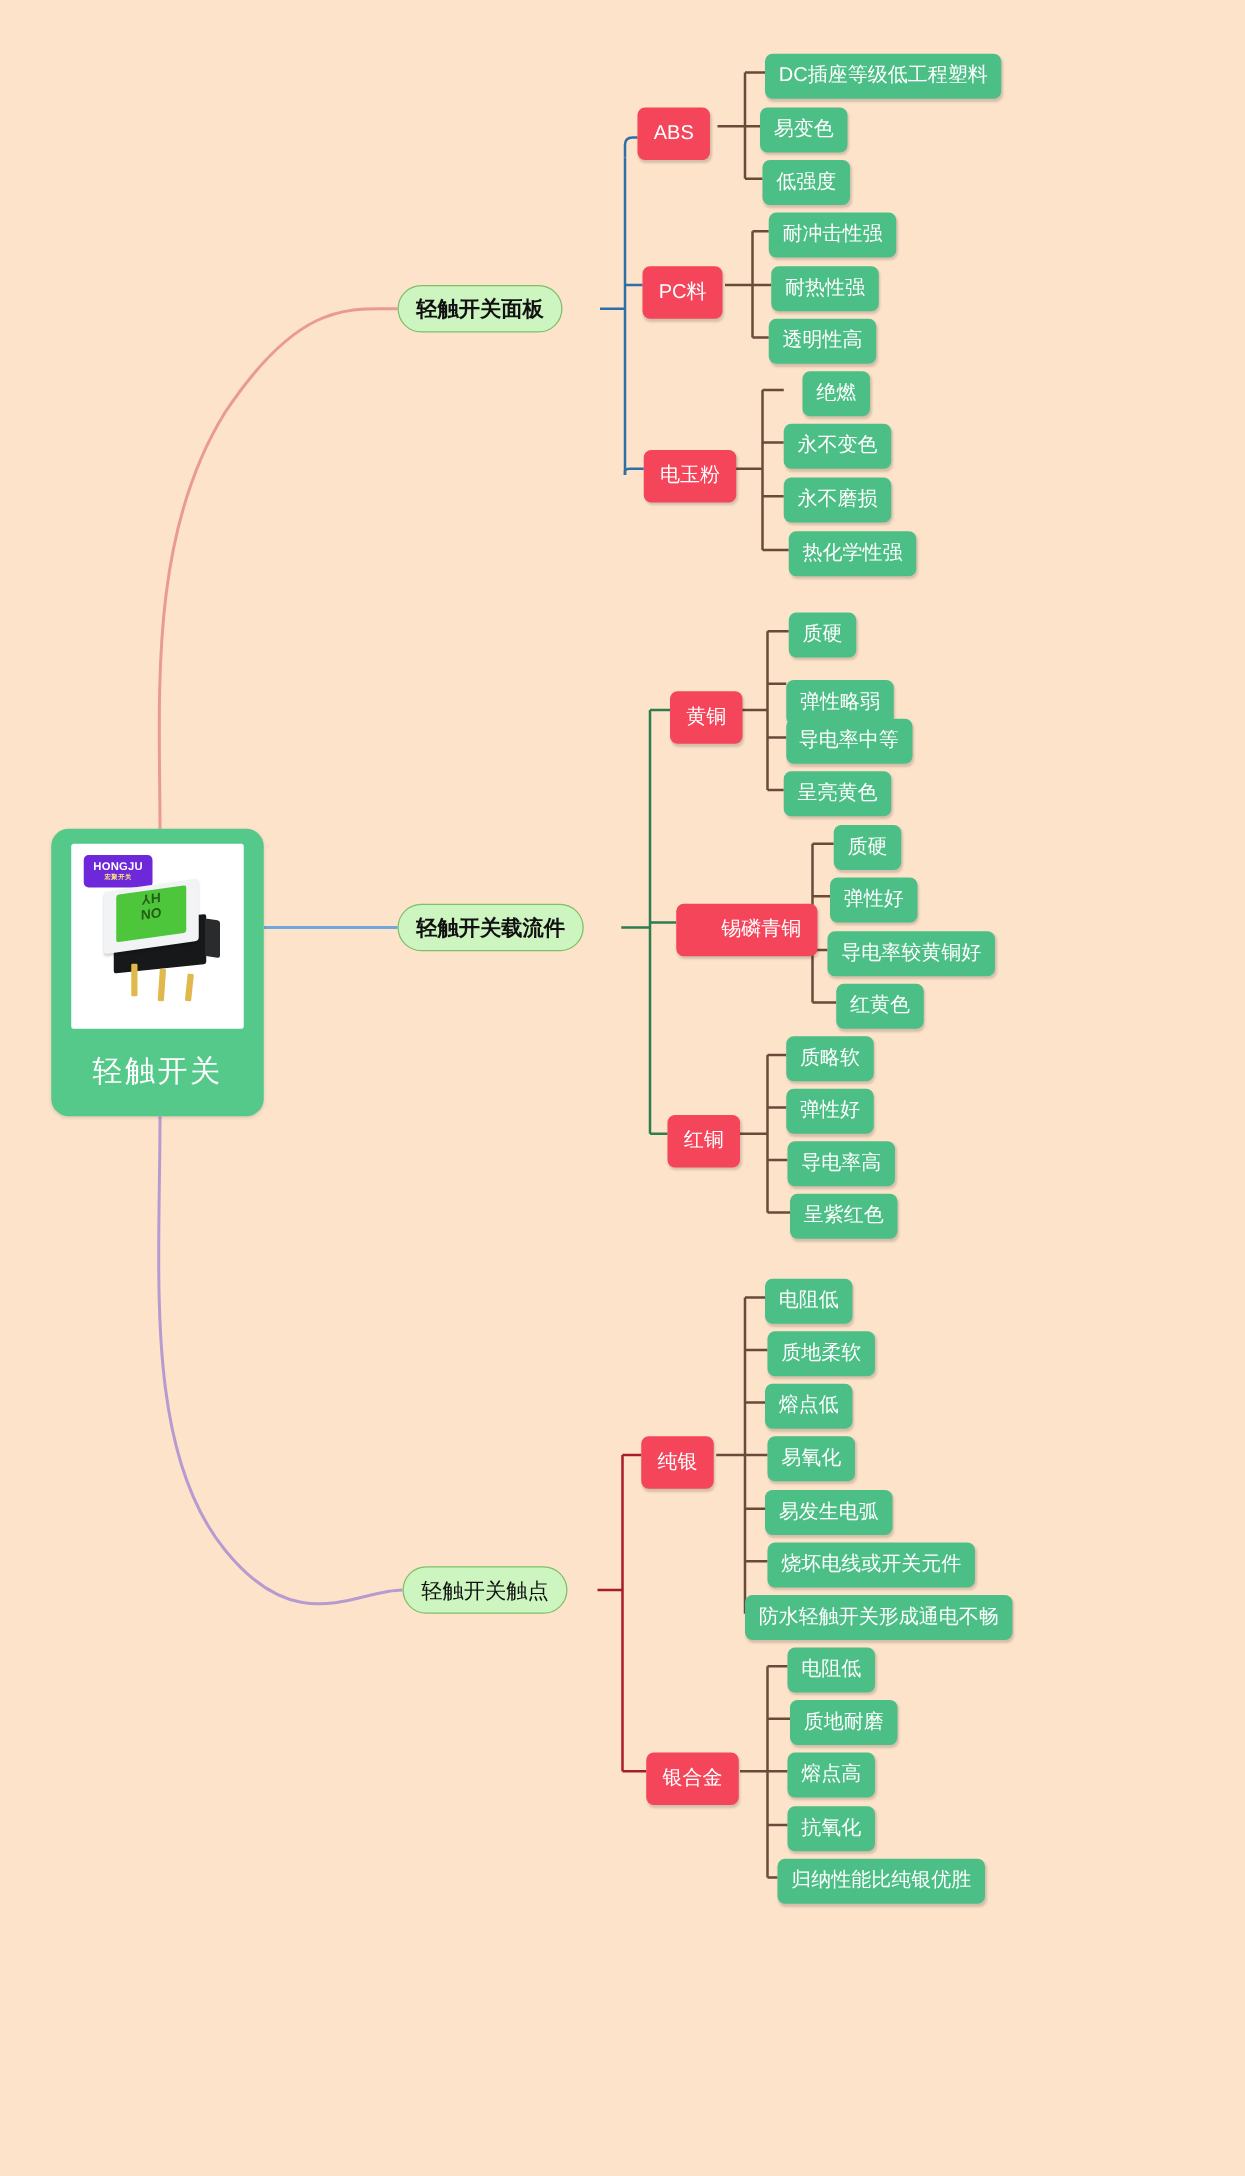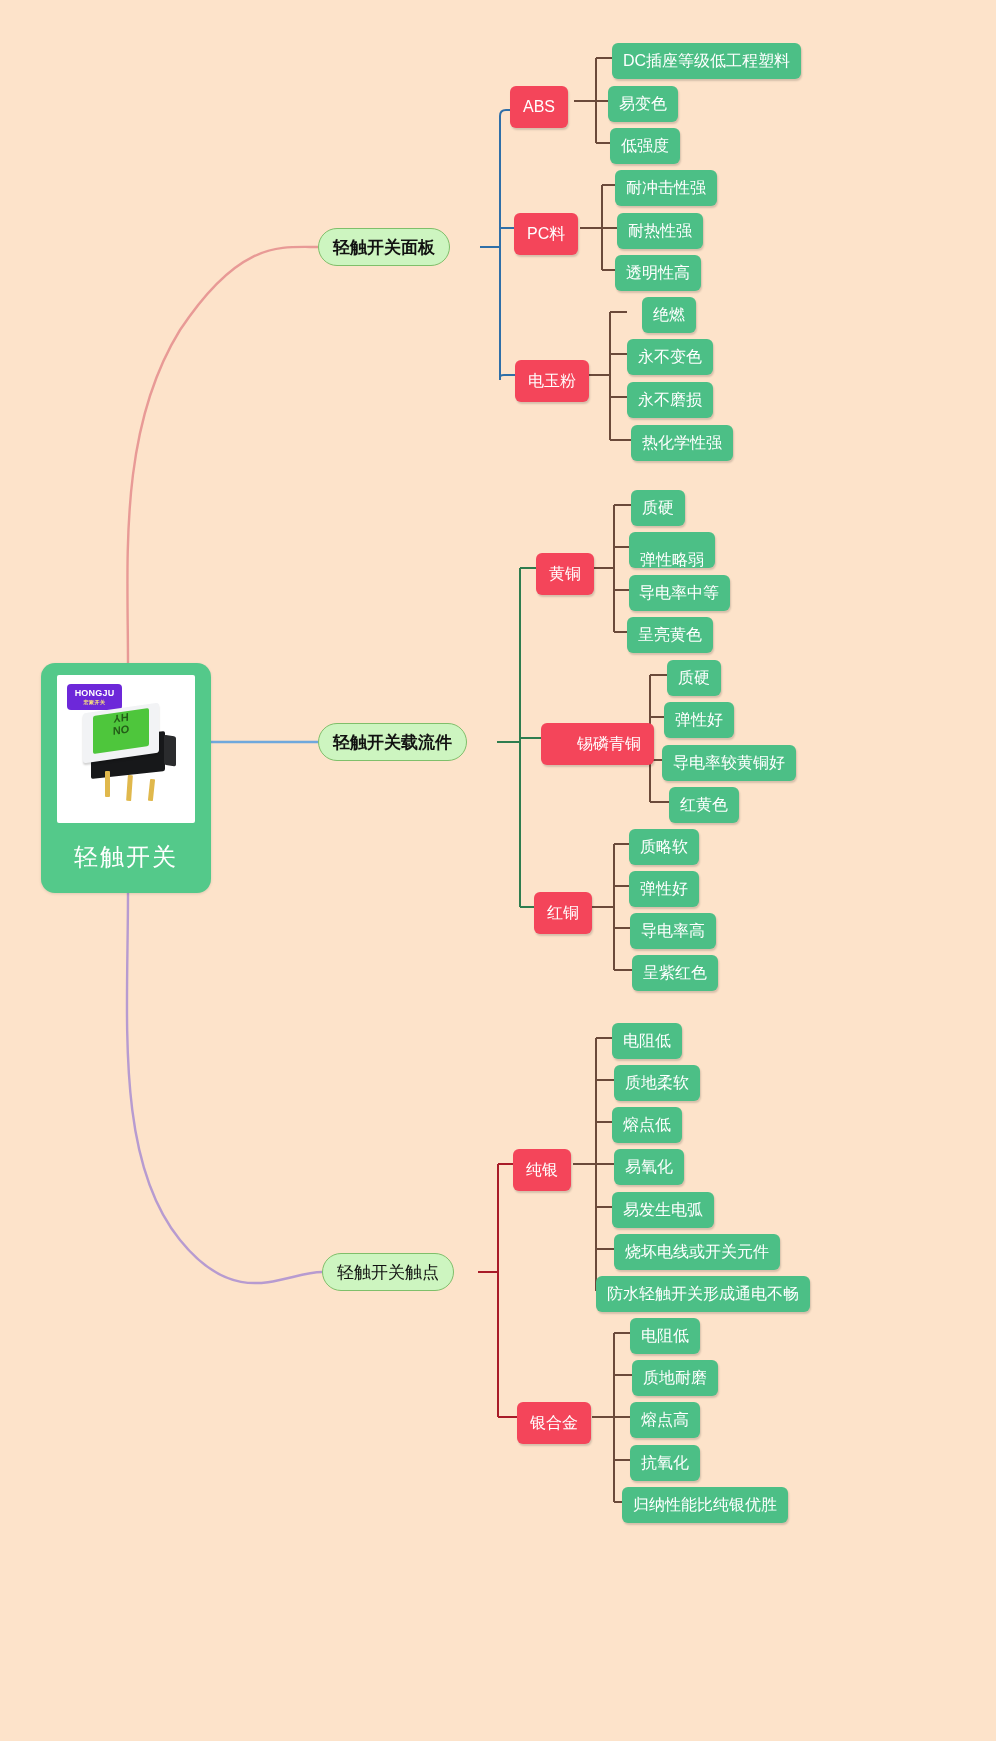--- a/index.html
+++ b/index.html
@@ -202,21 +202,21 @@
   <div class="node branch" style="left:318px;top:723px;">
     <span>轻触开关载流件</span>
   </div>
 
   <div class="node sub" style="left:536px;top:553px;">
     <span>黄铜</span>
   </div>
   <div class="node leaf" style="left:631px;top:490px;">
     <span>质硬</span>
   </div>
-  <div class="node leaf" style="left:629px;top:532px;align-items:flex-end;">
+  <div class="node leaf" style="left:629px;top:544px;">
     <span>弹性略弱</span>
   </div>
   <div class="node leaf" style="left:629px;top:575px;padding-left:10px;">
     <span>导电率中等</span>
   </div>
   <div class="node leaf" style="left:627px;top:617px;">
     <span>呈亮黄色</span>
   </div>
 
   <div class="node sub" style="left:541px;top:723px;padding-left:36px;">

